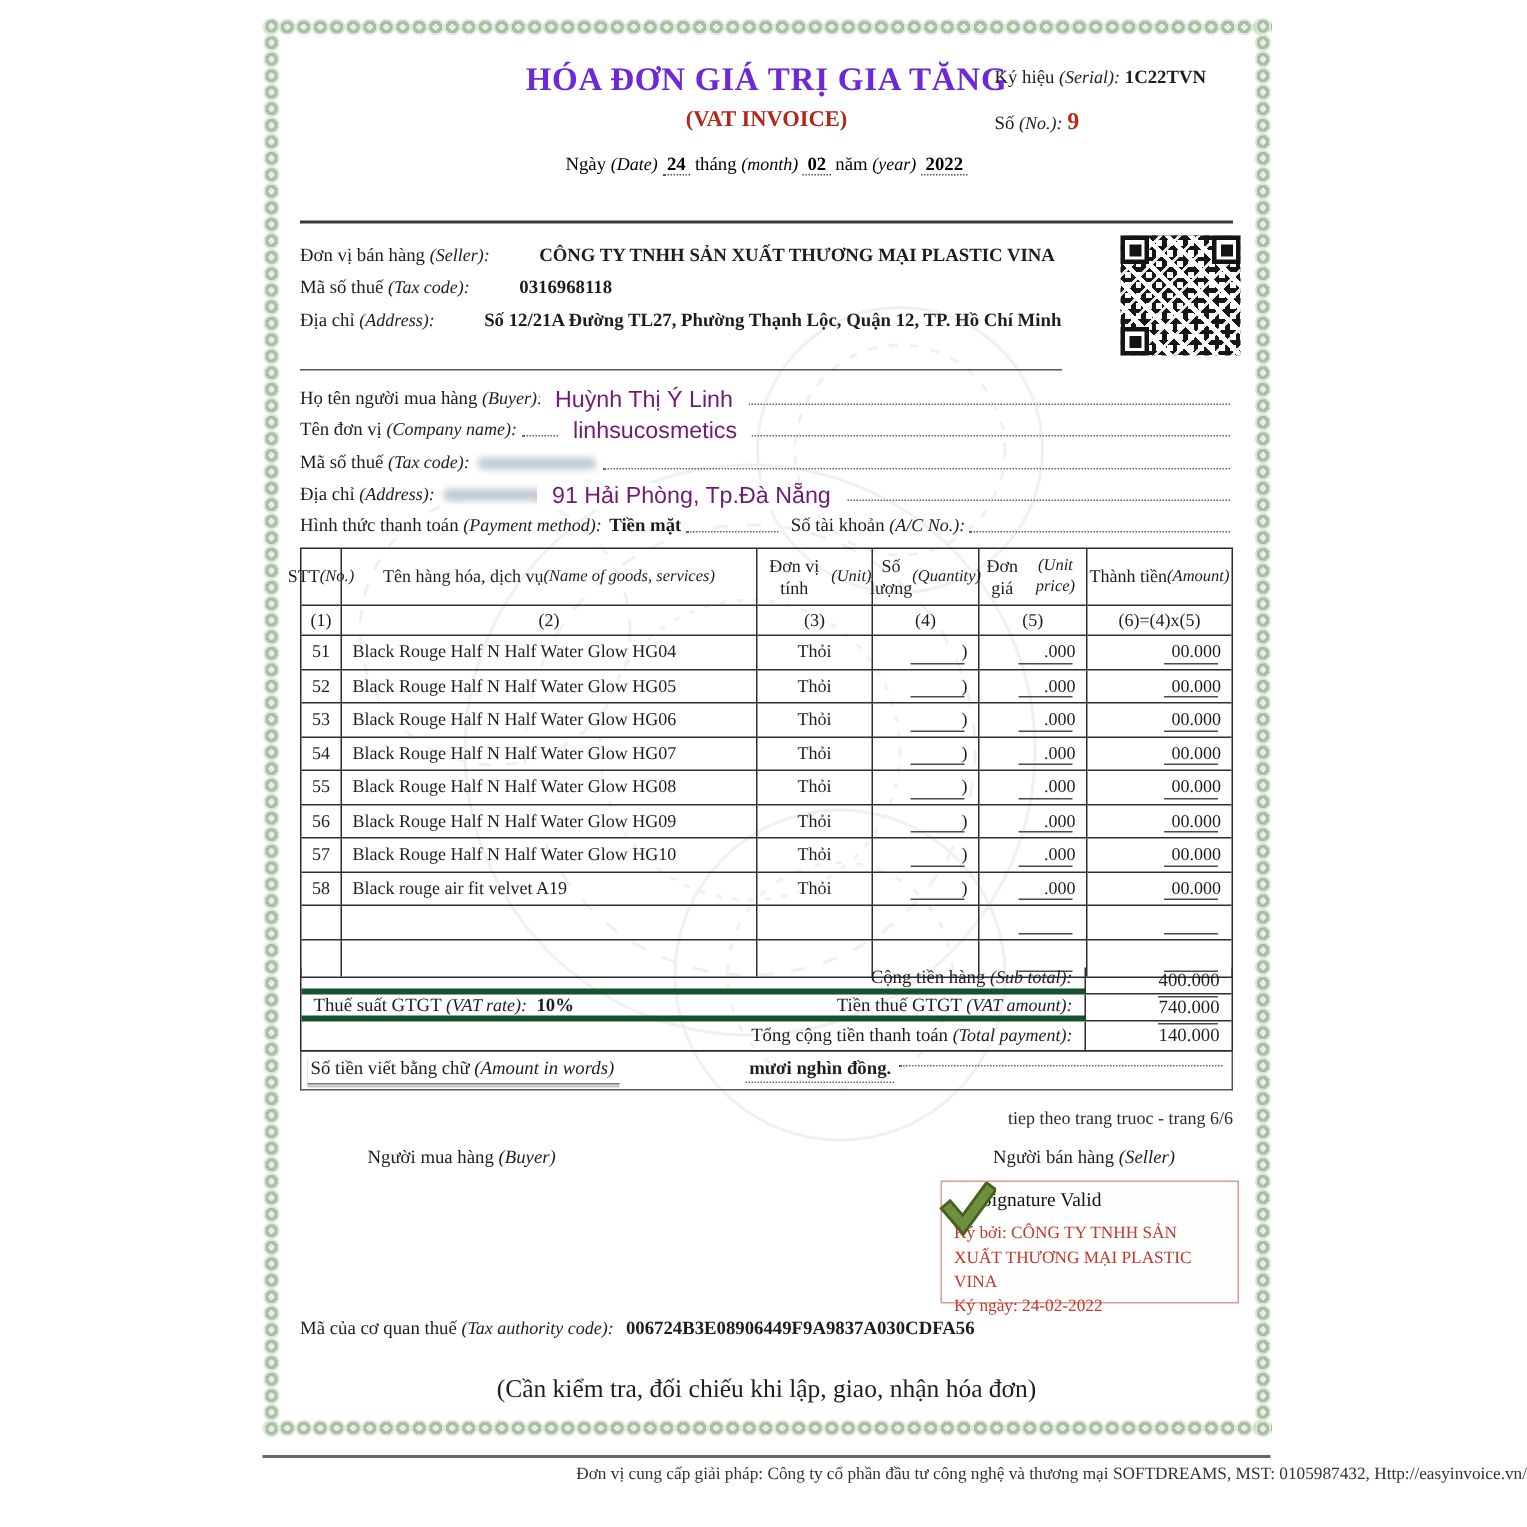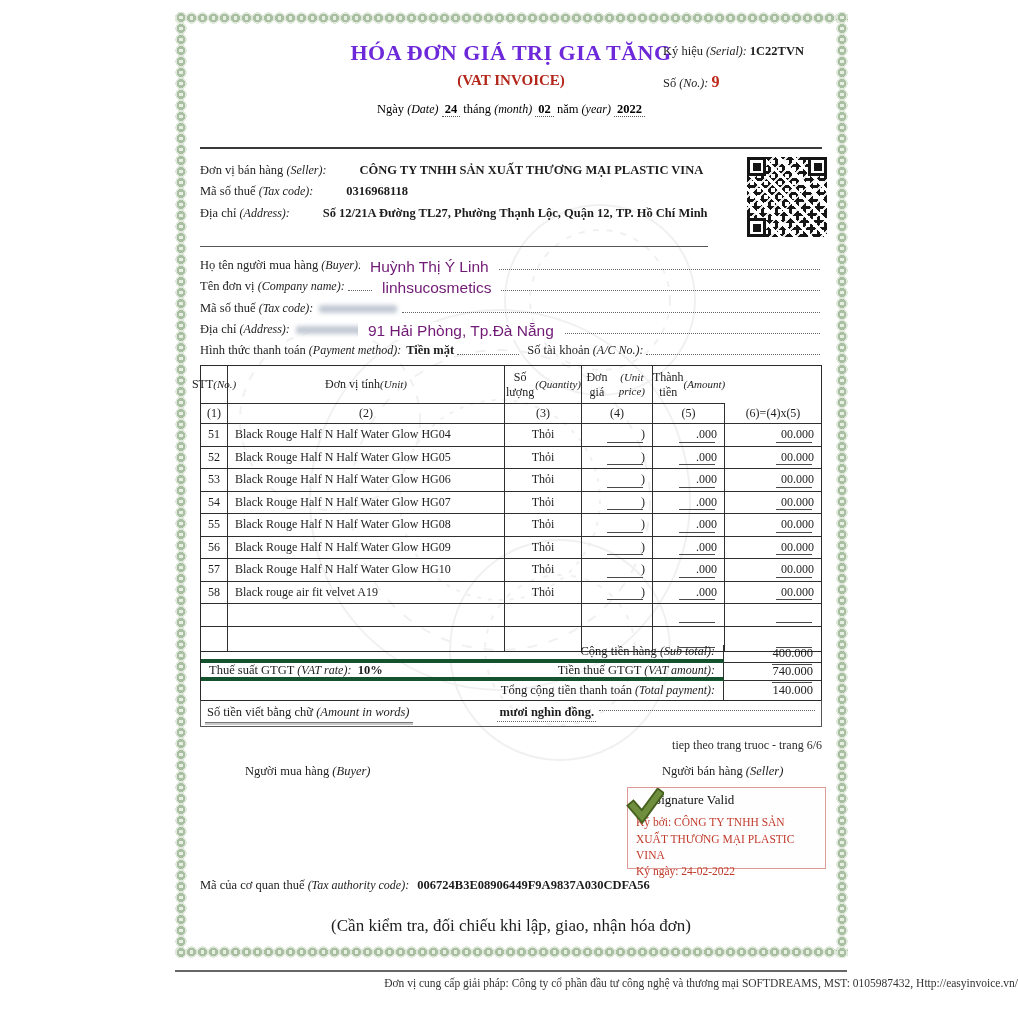--- a/index.html
+++ b/index.html
@@ -216,20 +216,24 @@
     </div>
   </div>
 
   <div class="tbl">
     <div class="trow thead">
       <div>
           <span>STT</span>
           <span class="th-sub">(No.)</span>
         </div>
       <div>
+          <span>Tên hàng hóa, dịch vụ</span>
+          <span class="th-sub">(Name of goods, services)</span>
+        </div>
+      <div>
           <span>Đơn vị tính</span>
           <span class="th-sub">(Unit)</span>
         </div>
       <div>
           <span>Số lượng</span>
           <span class="th-sub">(Quantity)</span>
         </div>
       <div>
           <span>Đơn giá</span>
           <span class="th-sub">(Unit price)</span>

